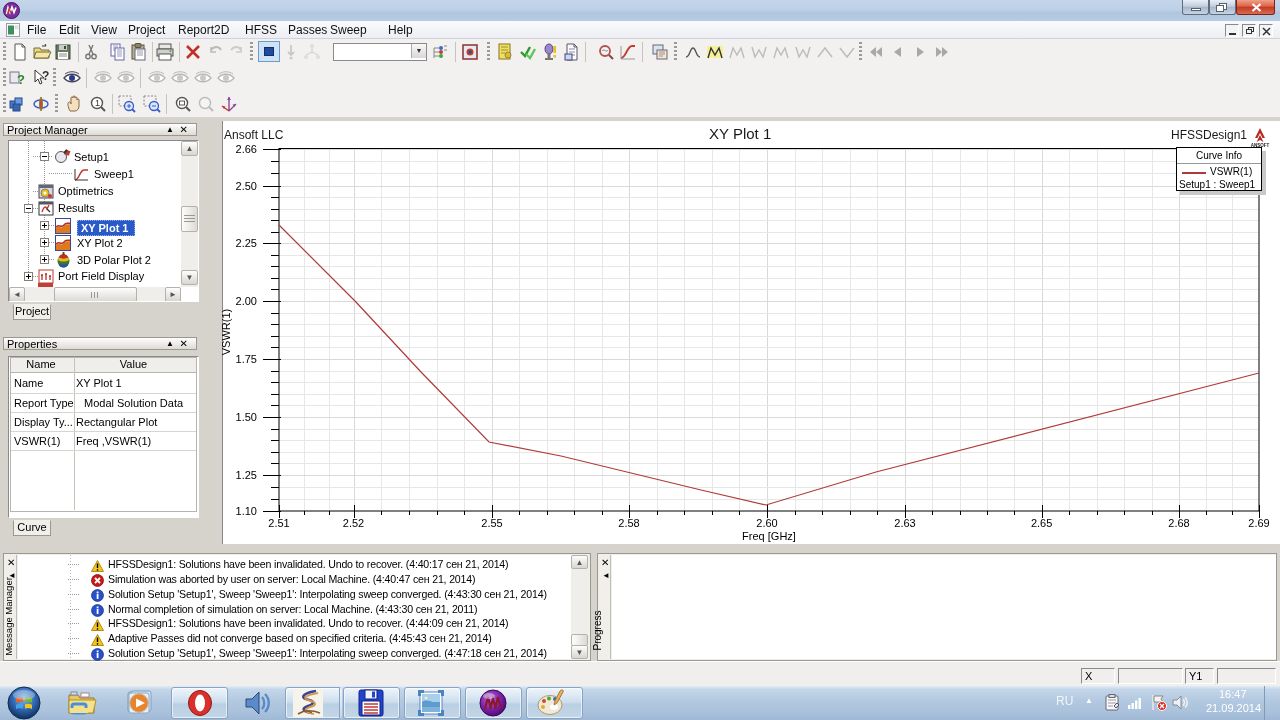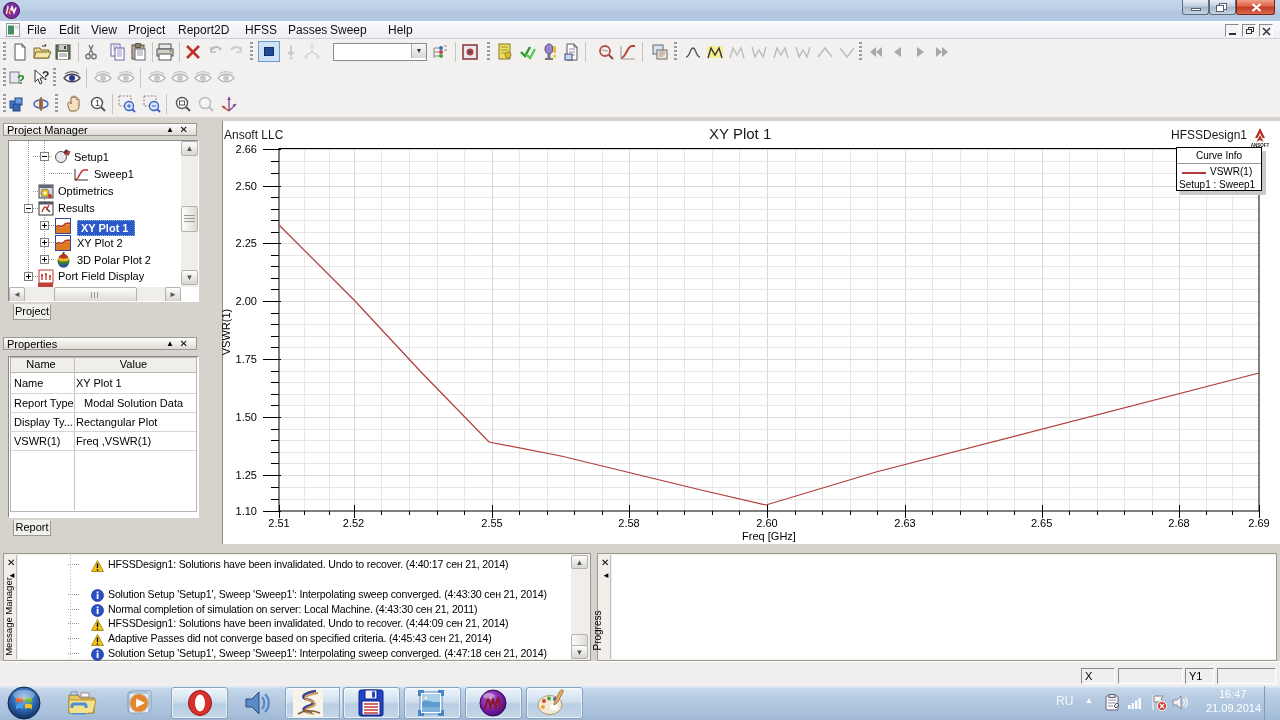--- a/index.html
+++ b/index.html
@@ -718,39 +718,47 @@
         <div class="abs" style="left:65px;top:40px;font-size:11px;margin-left:8px;">Modal Solution Data</div>
       <div class="abs" style="left:0;top:55px;width:185px;height:1px;background:#d8d5ce;"></div>
       <div class="abs" style="left:3px;top:59px;font-size:11px;">Display Ty...</div>
         <div class="abs" style="left:65px;top:59px;font-size:11px;">Rectangular Plot</div>
       <div class="abs" style="left:0;top:74px;width:185px;height:1px;background:#d8d5ce;"></div>
       <div class="abs" style="left:3px;top:78px;font-size:11px;">VSWR(1)</div>
         <div class="abs" style="left:65px;top:78px;font-size:11px;">Freq ,VSWR(1)</div>
       <div class="abs" style="left:0;top:93px;width:185px;height:1px;background:#d8d5ce;"></div>
     </div>
   </div>
-  <div class="abs" style="left:10px;top:183px;width:38px;height:16px;background:#f1efe9;border:1px solid #9a9890;border-top:1px solid #f1efe9;font-size:11px;text-align:center;">Report</div>
+  <div class="abs" style="left:10px;top:183px;width:38px;height:16px;background:#f1efe9;border:1px solid #9a9890;border-top:1px solid #f1efe9;font-size:11px;text-align:center;">Curve</div>
 </div>
 
 <div class="abs" id="msg" style="left:3px;top:553px;width:588px;height:108px;background:#f1efe9;border:1px solid #9a9890;">
   <div class="abs" style="left:1px;top:1px;width:12px;height:104px;background:#f1efe9;border-right:1px solid #c0beb8;">
     <div class="abs" style="left:2px;top:2px;font-size:10px;">✕</div>
     <div class="abs" style="left:3px;top:16px;font-size:8px;">◄</div>
     <div class="abs" style="left:-36px;top:56px;font-size:9.5px;transform:rotate(-90deg);transform-origin:center;white-space:nowrap;">Message Manager</div>
   </div>
   <div class="abs" id="msgarea" style="left:14px;top:1px;width:556px;height:104px;background:#fff;">
       <div class="abs" style="left:52px;top:0;width:1px;height:104px;background:repeating-linear-gradient(180deg,#bbb 0,#bbb 1px,transparent 1px,transparent 3px);"></div>
       <div class="abs" style="left: 0px; top: 2px; width: 556px; height: 15px;">
         <div class="abs" style="left:50px;top:7px;width:12px;height:1px;background:repeating-linear-gradient(90deg,#999 0,#999 1px,transparent 1px,transparent 2px);"></div>
         <div class="abs" style="left:73px;top:1px;"><svg width="13" height="12" viewBox="0 0 13 12">
             <path d="M6.5 0.5 L12.5 11.5 L0.5 11.5 Z" fill="#f4c418" stroke="#9a7a00" stroke-width="0.8"></path>
             <rect x="5.8" y="3.5" width="1.4" height="4.5" fill="#000"></rect>
             <rect x="5.8" y="9.2" width="1.4" height="1.5" fill="#000"></rect>
           </svg></div>
         <div class="abs" style="left:90px;top:1px;font-size:10.6px;letter-spacing:-0.18px;white-space:nowrap;">HFSSDesign1: Solutions have been invalidated. Undo to recover. (4:40:17 сен 21, 2014)</div>
+      </div>
+      <div class="abs" style="left: 0px; top: 16.85px; width: 556px; height: 15px;">
+        <div class="abs" style="left:50px;top:7px;width:12px;height:1px;background:repeating-linear-gradient(90deg,#999 0,#999 1px,transparent 1px,transparent 2px);"></div>
+        <div class="abs" style="left:73px;top:1px;"><svg width="13" height="13" viewBox="0 0 13 13">
+            <circle cx="6.5" cy="6.5" r="6" fill="#c81a1a" stroke="#7a0000" stroke-width="0.7"></circle>
+            <path d="M4 4 L9 9 M9 4 L4 9" stroke="#fff" stroke-width="1.8"></path>
+          </svg></div>
+        <div class="abs" style="left:90px;top:1px;font-size:10.6px;letter-spacing:-0.18px;white-space:nowrap;">Simulation was aborted by user on server: Local Machine. (4:40:47 сен 21, 2014)</div>
       </div>
       <div class="abs" style="left: 0px; top: 31.7px; width: 556px; height: 15px;">
         <div class="abs" style="left:50px;top:7px;width:12px;height:1px;background:repeating-linear-gradient(90deg,#999 0,#999 1px,transparent 1px,transparent 2px);"></div>
         <div class="abs" style="left:73px;top:1px;"><svg width="13" height="13" viewBox="0 0 13 13">
             <circle cx="6.5" cy="6.5" r="6" fill="#2a50c8" stroke="#1a3080" stroke-width="0.7"></circle>
             <rect x="5.7" y="5" width="1.8" height="5" fill="#fff"></rect>
             <rect x="5.7" y="2.5" width="1.8" height="1.8" fill="#fff"></rect>
           </svg></div>
         <div class="abs" style="left:90px;top:1px;font-size:10.6px;letter-spacing:-0.18px;white-space:nowrap;">Solution Setup 'Setup1', Sweep 'Sweep1': Interpolating sweep converged. (4:43:30 сен 21, 2014)</div>
       </div>

